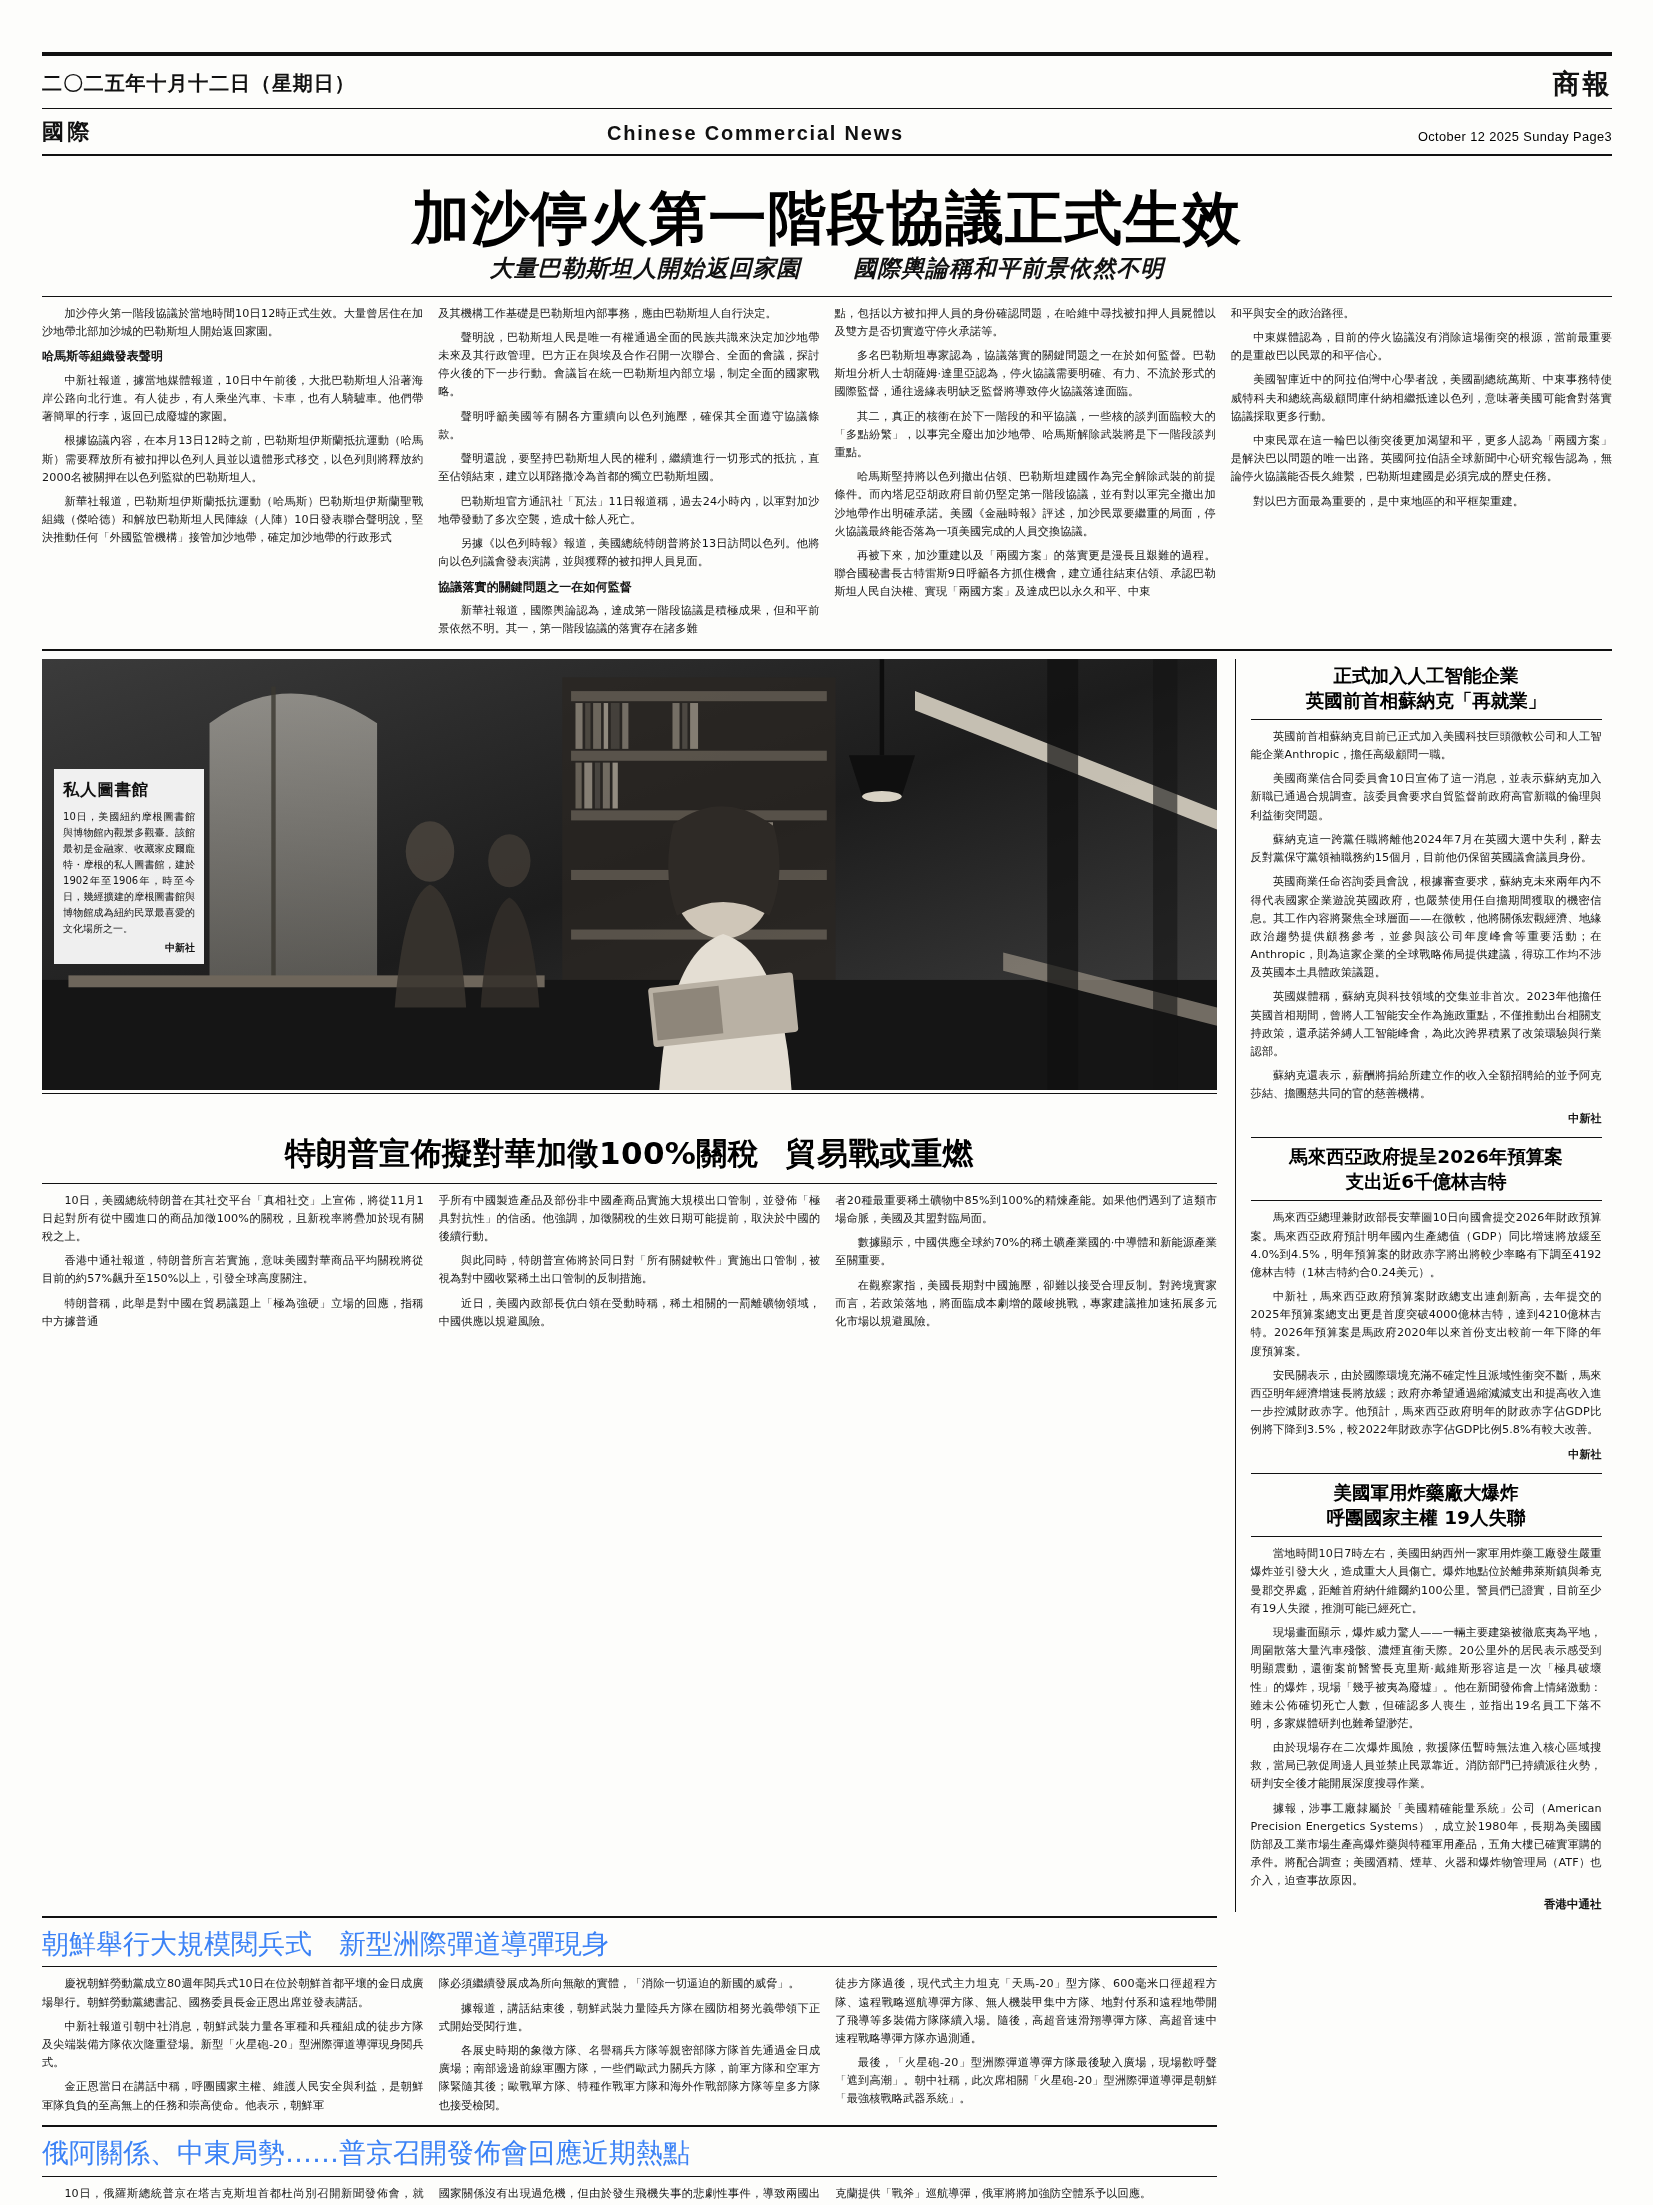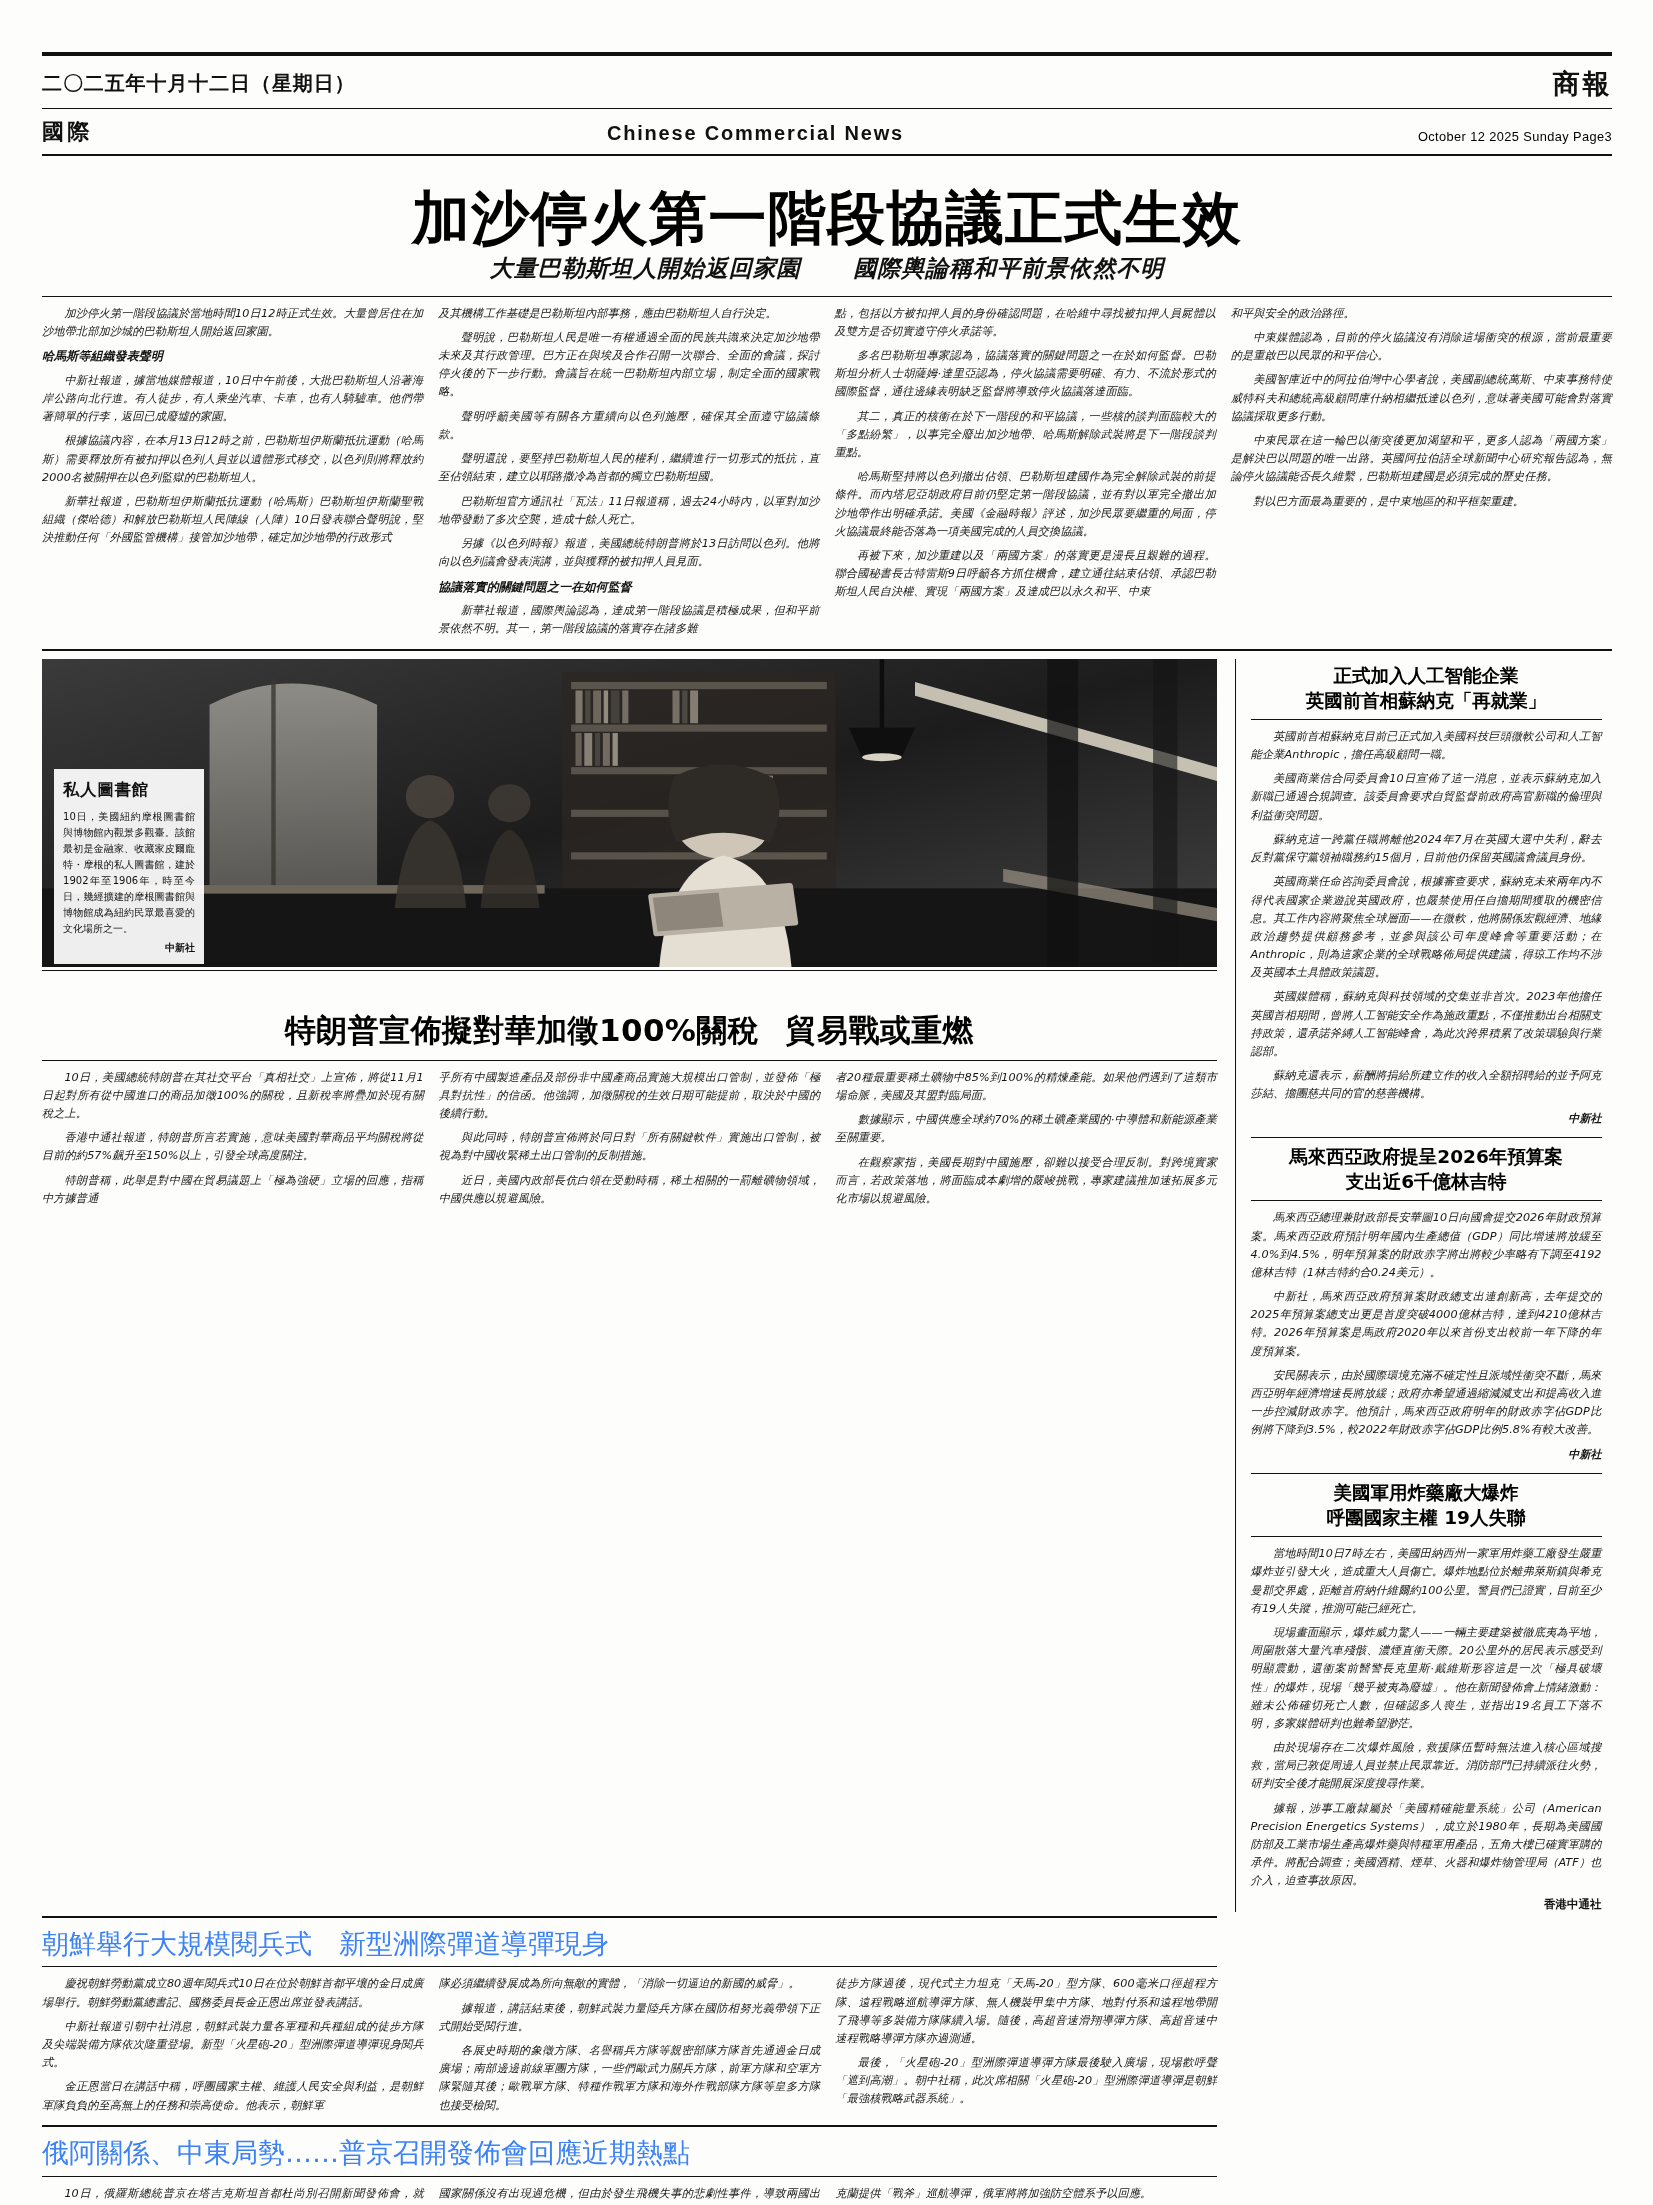--- a/index.html
+++ b/index.html
@@ -114,21 +114,21 @@
   }
   .col {
     flex: 1;
     font-size: 11.2px;
     line-height: 1.62;
     color: #151515;
     text-align: justify;
     font-family: "DejaVu Sans", sans-serif;
     letter-spacing: 0.1px;
   }
-  .col p { margin: 0 0 6.2px 0; text-indent: 2em; font-style: italic; }
+  .col p { margin: 0 0 6.2px 0; text-indent: 2em; }
   .col p.noindent { text-indent: 0; }
   .col .subhd {
     font-weight: bold;
     text-indent: 0;
     font-size: 12px;
     margin: 2.6px 0 5.3px 0;
   }
   .vline { border-left: 0.9px solid #111; }
 
   
@@ -138,21 +138,21 @@
     display: flex;
     gap: 17.6px;
   }
   .pane-left { width: 1175px; }
   .pane-right { width: 351px; }
 
   
   .photo-wrap {
     position: relative;
     width: 100%;
-    height: 308px;
+    height: 431px;
     background: linear-gradient(160deg,#2b2b2b 0%,#4a4a4a 30%,#1d1d1d 65%,#3a3a3a 100%);
     overflow: hidden;
   }
   .caption-box {
     position: absolute;
     left: 12.3px;
     top: 110px;
     width: 132px;
     background: rgba(255,255,255,0.93);
     padding: 8px 8.8px;

